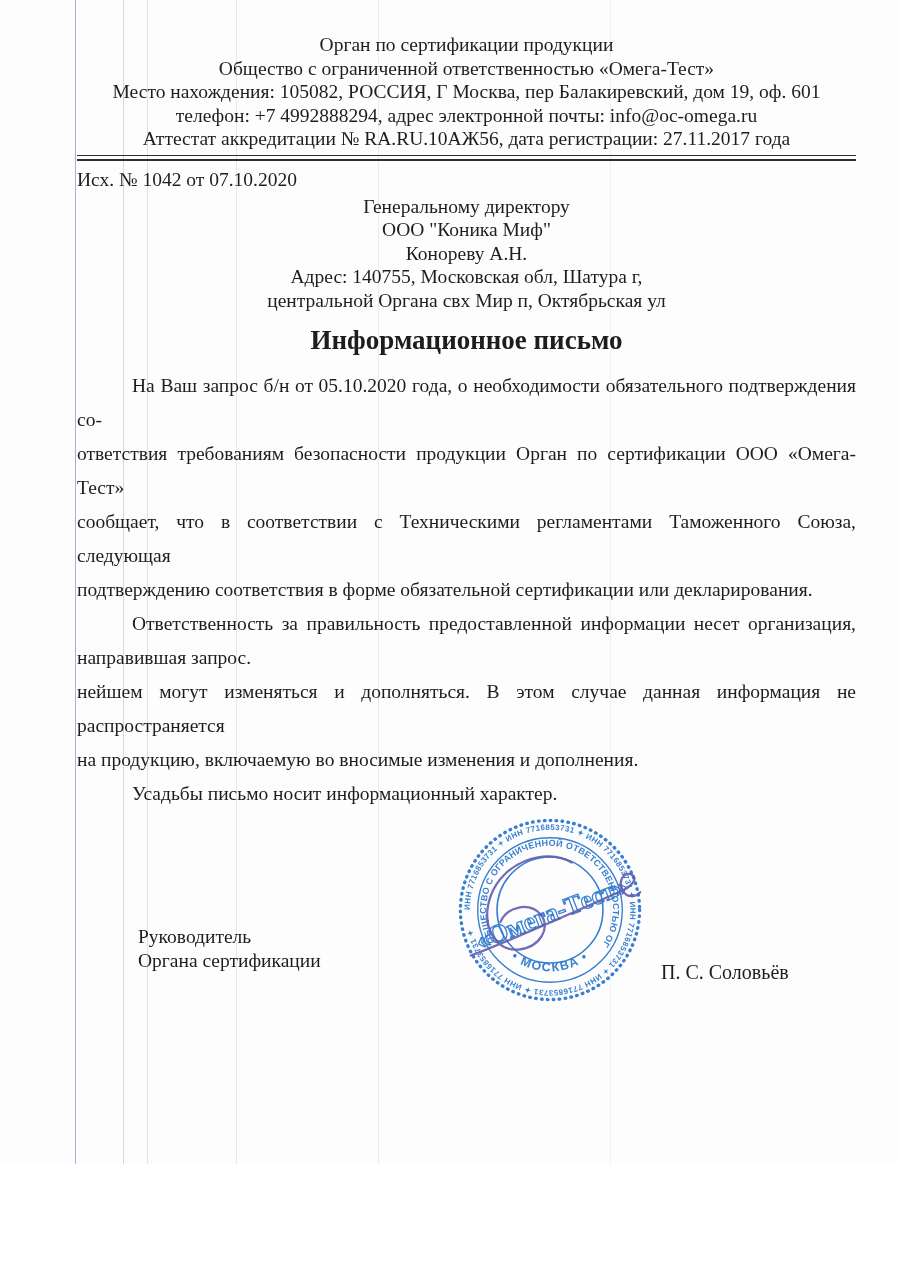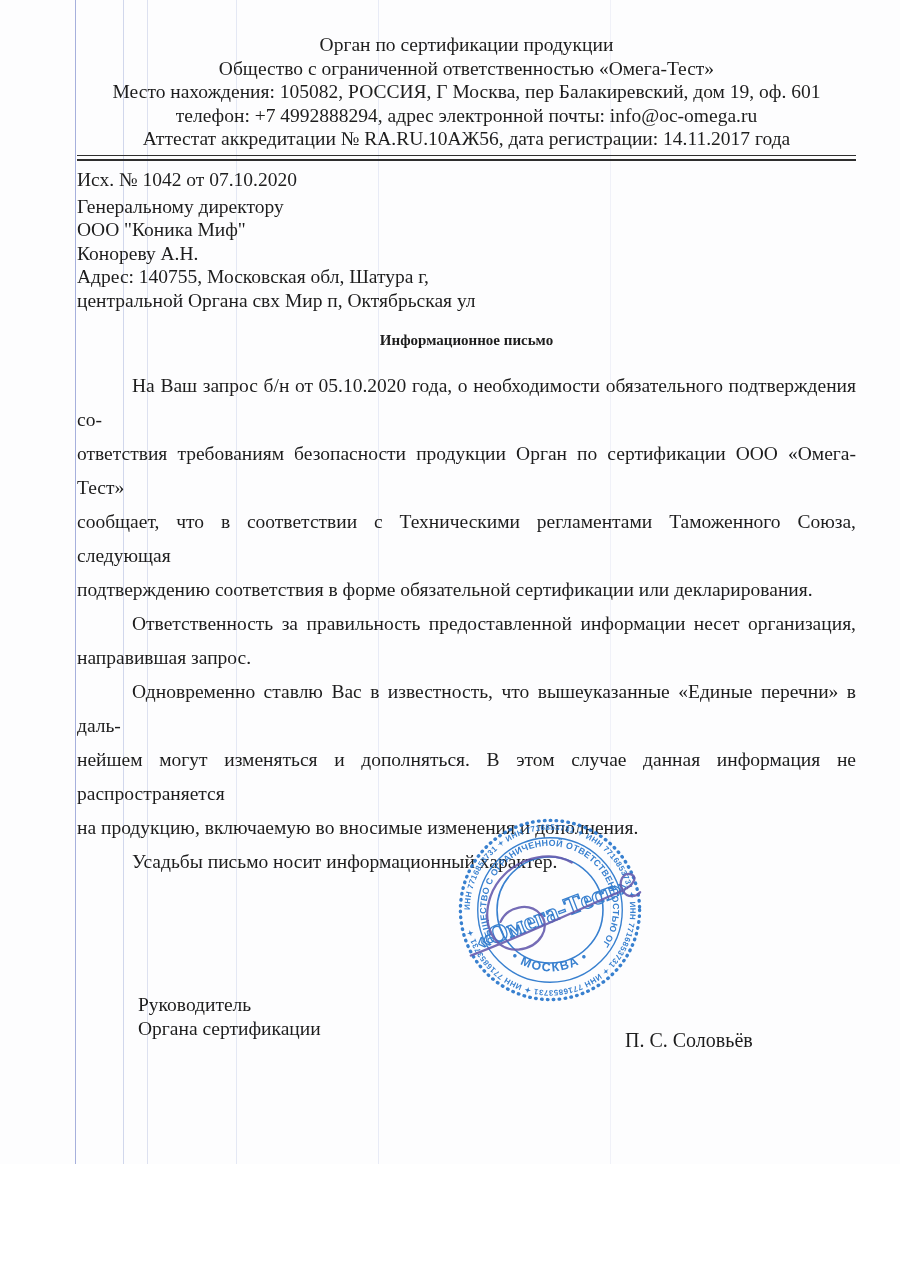--- a/index.html
+++ b/index.html
@@ -16,31 +16,31 @@
   .sl3 { left:147px; background:rgba(140,155,205,.28); }
   .sl4 { left:236px; background:rgba(140,160,210,.22); }
   .sl5 { left:378px; background:rgba(150,165,215,.20); }
   .sl6 { left:610px; background:rgba(160,170,215,.14); }
 
   .content { position:absolute; left:77px; right:44px; top:0; }
 
   .header { padding-top:33px; text-align:center; font-size:19.5px; line-height:23.5px; }
   .rule { margin-top:4px; height:3px; border-top:1.5px solid #2e2e2e; border-bottom:2.5px solid #2e2e2e; }
   .ref { margin-top:7px; font-size:19.5px; line-height:24px; }
-  .recipient { margin-top:3px; text-align:left; font-size:19.5px; line-height:23.5px; }
-  .title { margin-top:15px; text-align:center; font-weight:bold; font-size:15px; line-height:26px; }
+  .recipient { margin-top:3px; text-align:center; font-size:19.5px; line-height:23.5px; }
+  .title { margin-top:15px; text-align:center; font-weight:bold; font-size:27px; line-height:26px; }
 
   .body { margin-top:16px; font-size:19.5px; line-height:34px; }
   .bline { text-align:justify; text-align-last:justify; }
   .bline.indent { text-indent:55px; }
   .bline.last { text-align-last:left; }
 
   .sig-row { position:relative; margin-top:114px; height:250px; }
   .sig-block { margin-left:61px; font-size:19.5px; line-height:23.5px; }
-  .sig-name { position:absolute; left:548px; top:36px; font-size:20px; white-space:nowrap; }
+  .sig-name { position:absolute; left:584px; top:36px; font-size:20px; white-space:nowrap; }
 
   .stamp { position:absolute; left:451px; top:811px; width:198px; height:198px; opacity:.93; }
   .stamp-small  { font-family:"Liberation Sans",sans-serif; font-weight:bold; font-size:8px;    fill:#2a77cc; letter-spacing:.4px; }
   .stamp-main   { font-family:"Liberation Sans",sans-serif; font-weight:bold; font-size:9px;    fill:#2a77cc; letter-spacing:.3px; }
   .stamp-bottom { font-family:"Liberation Sans",sans-serif; font-weight:bold; font-size:12.5px; fill:#2a77cc; letter-spacing:1.5px; }
   .stamp-center { font-family:"Liberation Serif",serif;     font-weight:bold; font-size:26px;   fill:none; stroke:#2a77cc; stroke-width:1.3px; }
 </style>
 </head>
 <body>
 
@@ -53,21 +53,21 @@
   <div class="scanline sl5"></div>
   <div class="scanline sl6"></div>
 
   <div class="content">
 
     <div class="header">
       <div>Орган по сертификации продукции</div>
       <div>Общество с ограниченной ответственностью «Омега-Тест»</div>
       <div>Место нахождения: 105082, РОССИЯ, Г Москва, пер Балакиревский, дом 19, оф. 601</div>
       <div>телефон: +7 4992888294, адрес электронной почты: info@oc-omega.ru</div>
-      <div>Аттестат аккредитации № RA.RU.10АЖ56, дата регистрации: 14.11.2017 года</div>
+      <div>Аттестат аккредитации № RA.RU.10АЖ56, дата регистрации: 27.11.2017 года</div>
     </div>
 
     <div class="rule"></div>
 
     <div class="ref">Исх. № 1042 от 07.10.2020</div>
 
     <div class="recipient">
       <div>Генеральному директору</div>
       <div>ООО "Коника Миф"</div>
       <div>Конореву А.Н.</div>
@@ -79,21 +79,20 @@
 
     <div class="body">
       <div class="bline indent">На Ваш запрос б/н от 05.10.2020 года, о необходимости обязательного подтверждения со-</div>
       <div class="bline">ответствия требованиям безопасности  продукции Орган по сертификации  ООО «Омега-Тест»</div>
       <div class="bline">сообщает, что в соответствии с  Техническими регламентами Таможенного Союза, следующая</div>
       <div class="bline last">подтверждению соответствия в форме обязательной сертификации или декларирования.</div>
 
       <div class="bline indent">Ответственность за правильность предоставленной информации несет организация,</div>
       <div class="bline last">направившая запрос.</div>
 
-      <div class="bline indent">Одновременно ставлю Вас в известность, что вышеуказанные «Единые перечни» в даль-</div>
       <div class="bline">нейшем могут изменяться и дополняться. В этом случае данная информация не распространяется</div>
       <div class="bline last">на продукцию, включаемую во вносимые изменения и дополнения.</div>
 
       <div class="bline indent last">Усадьбы письмо носит информационный характер.</div>
     </div>
 
     <div class="sig-row">
       <div class="sig-block">
         <div>Руководитель</div>
         <div>Органа сертификации</div>

